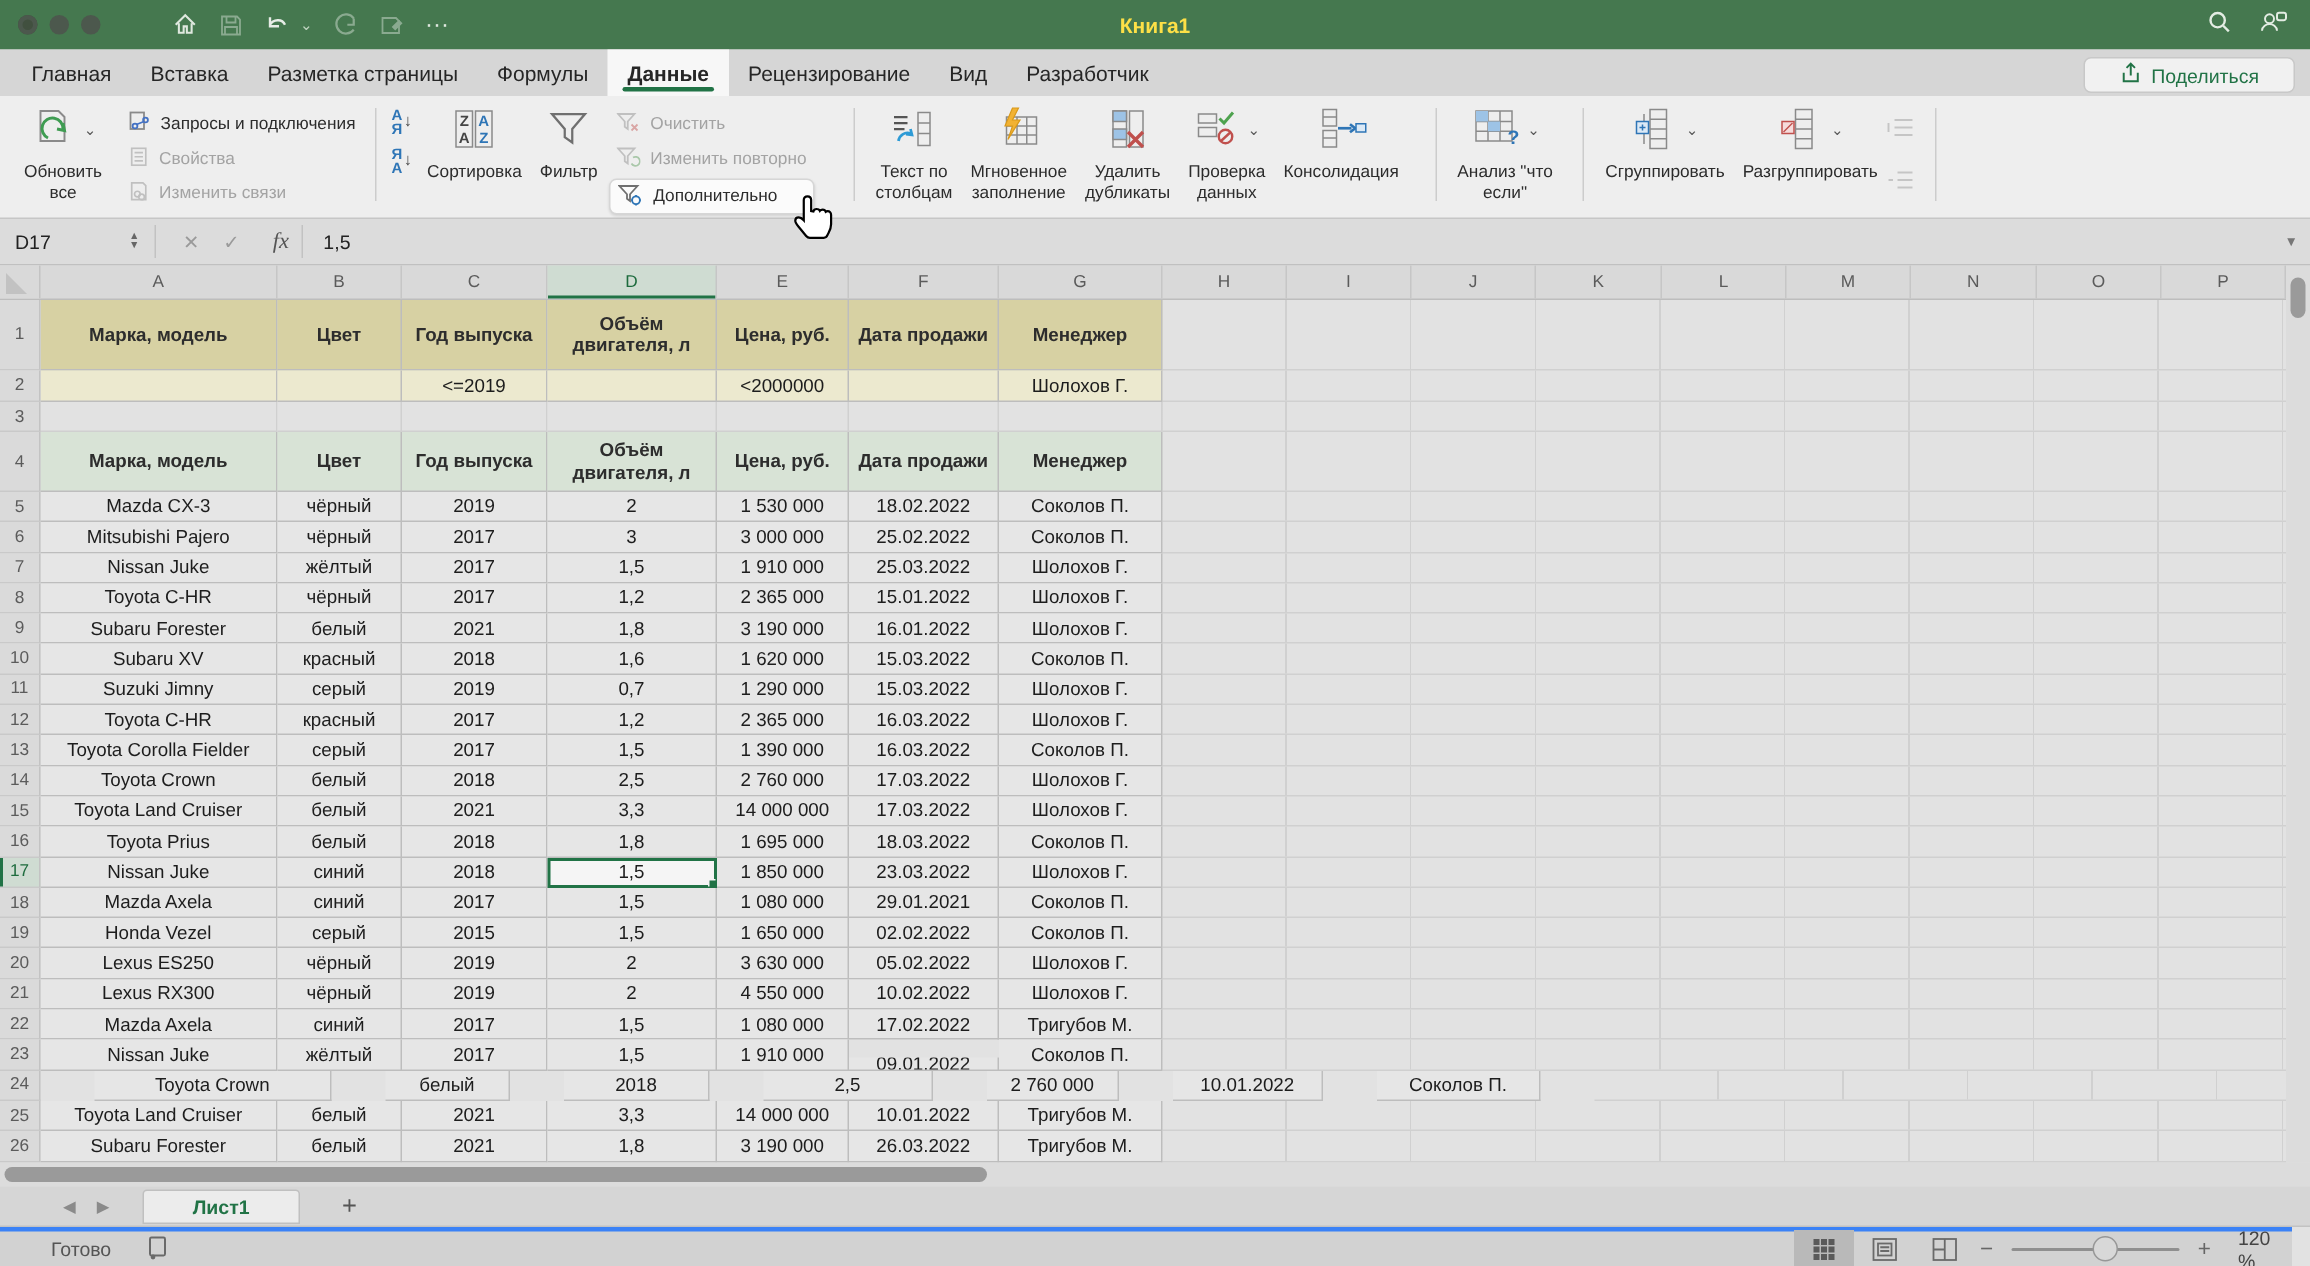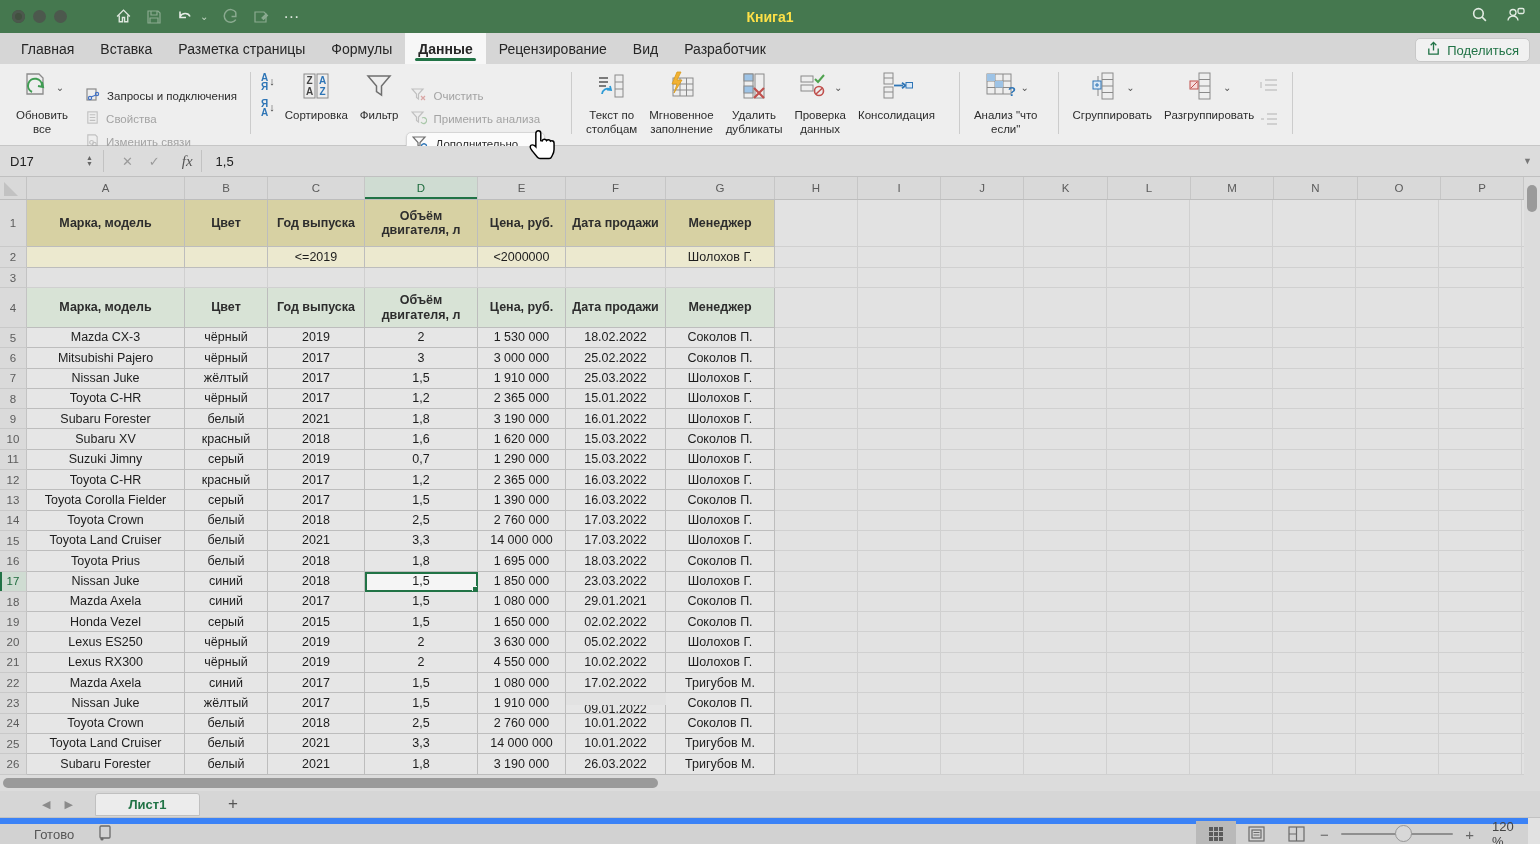--- a/index.html
+++ b/index.html
@@ -16,30 +16,30 @@
   .qat .dim { opacity:.45; }
   .qat .chev { font-size:10px; color:#cfe0cf; opacity:.9; margin-left:-8px; }
   .wintitle { position:absolute; left:0; right:0; top:0; height:33px; display:flex; align-items:center; justify-content:center; color:#fde047; font-size:14px; font-weight:bold; pointer-events:none; }
   .titlebar-right { position:absolute; right:14px; top:0; height:33px; display:flex; align-items:center; gap:18px; color:#e3ece3; }
 
   
   .tabrow { position:absolute; left:0; top:33px; width:1540px; height:31px; background:#d6d6d6; display:flex; align-items:stretch; padding-left:8px; }
   .rtab { display:flex; align-items:center; padding:0 13px; font-size:14px; color:#262626; cursor:default; position:relative; }
   .rtab.active { background:#f7f7f7; font-weight:bold; }
   .rtab.active::after { content:""; position:absolute; left:10px; right:10px; bottom:3px; height:3px; background:#217346; border-radius:2px; }
-  .share-btn { position:absolute; right:10px; top:38px; height:24px; display:flex; align-items:center; gap:6px; padding:0 10px; background:#f1f1f1; border:1px solid #c8c8c8; border-radius:5px; color:#217346; font-size:13px; }
+  .share-btn { position:absolute; right:10px; top:38px; height:24px; display:flex; align-items:center; gap:6px; padding:0 23px; background:#f1f1f1; border:1px solid #c8c8c8; border-radius:5px; color:#217346; font-size:13px; }
 
   
   .ribbon { position:absolute; left:0; top:64px; width:1540px; height:82px; background:#eeeeee; border-bottom:1px solid #c6c6c6; display:flex; align-items:flex-start; padding:6px 6px 0 6px; }
   .rsep { width:1px; height:62px; background:#cccccc; margin:2px 8px 0 8px; flex:none; }
   .bigbtn { display:flex; flex-direction:column; align-items:center; font-size:11.5px; color:#2c2c2c; text-align:center; line-height:1.2; flex:none; padding:0 6px; }
   .bigbtn .bicon { height:36px; display:flex; align-items:center; justify-content:center; margin-bottom:3px; }
   .bigbtn .lbl { white-space:pre-line; }
   .chevron { font-size:10px; color:#555; margin-left:2px; }
-  .rstack { display:flex; flex-direction:column; gap:4px; margin-top:16px; flex:none; }
+  .rstack { display:flex; flex-direction:column; gap:4px; margin-top:3px; flex:none; }
   .smallbtn { display:flex; align-items:center; gap:6px; font-size:11.5px; color:#2c2c2c; height:19px; padding:0 5px; white-space:nowrap; }
   .smallbtn.disabled { color:#a3a3a3; }
   .smallbtn.disabled svg { opacity:.45; }
   .smallbtn.hover { background:#fbfbfb; border:1px solid #d6d6d6; border-radius:5px; box-shadow:0 1px 2px rgba(0,0,0,.12); height:24px; }
   .sortmini { display:flex; flex-direction:column; gap:9px; margin:4px 4px 0 2px; flex:none; }
   .minisort { display:flex; align-items:flex-start; font-weight:bold; line-height:.85; }
   .minisort .letters { display:flex; flex-direction:column; font-size:10px; color:#2e75b6; }
   .minisort .arr { font-size:11px; color:#444; margin-left:1px; margin-top:3px; }
   .outline-mini { display:flex; flex-direction:column; gap:16px; margin-top:8px; opacity:.4; flex:none; }
 
@@ -80,21 +80,21 @@
   .hscroll { position:absolute; left:0; top:775px; width:1540px; height:16px; background:#dcdcdc; }
   .hthumb { position:absolute; left:3px; top:3px; width:655px; height:10px; border-radius:5px; background:#9a9a9a; }
 
   
   .sheetbar { position:absolute; left:0; top:791px; width:1540px; height:27px; background:#d6d6d6; border-bottom:1px solid #c2c2c2; display:flex; align-items:center; }
   .sheetnav { display:flex; gap:14px; margin-left:42px; color:#8b8b8b; font-size:11px; }
   .sheettab { margin-left:22px; width:105px; height:23px; background:#ececec; border:1px solid #c0c0c0; border-radius:3px 3px 0 0; display:flex; align-items:center; justify-content:center; font-size:13px; font-weight:bold; color:#217346; }
   .addsheet { margin-left:28px; font-size:17px; color:#555; }
 
   
-  .statusbar { position:absolute; left:0; top:818px; width:1528px; height:26px; background:#d2d2d2; border-top:6px solid #3b82f6; display:flex; align-items:center; font-size:13px; color:#555; }
+  .statusbar { position:absolute; left:0; top:818px; width:1528px; height:26px; background:#d2d2d2; border-top:3px solid #3b82f6; display:flex; align-items:center; font-size:13px; color:#555; }
   .status-left { display:flex; align-items:center; gap:22px; margin-left:34px; }
   .viewbtns { position:absolute; left:1196px; display:flex; align-items:center; }
   .viewbtn { width:40px; height:26px; display:flex; align-items:center; justify-content:center; }
   .viewbtn.active { background:#b9b9b9; }
   .zoomctl { position:absolute; left:1320px; display:flex; align-items:center; color:#666; }
   .ztrack { position:relative; width:115px; height:2px; background:#8f8f8f; margin:0 12px; border-radius:1px; }
   .zthumb { position:absolute; left:54px; top:-8px; width:17px; height:17px; border-radius:50%; background:#d8d8d8; border:1px solid #979797; }
   .zlabel { margin-left:18px; color:#444; }
   .zsign { font-size:15px; }
 
@@ -261,21 +261,21 @@
             <path d="M1 2 h11 l-4.5 5 v5 l-2 -1.5 v-3.5 z"></path>
             <path d="M10 9 l4 4 M14 9 l-4 4" stroke="#c0504d"></path>
           </svg></span>
       <span>Очистить</span>
     </div>
     <div class="smallbtn disabled">
       <span><svg width="16" height="15" viewBox="0 0 16 15" fill="none" stroke="#8a8a8a" stroke-width="1.2">
             <path d="M1 2 h11 l-4.5 5 v5 l-2 -1.5 v-3.5 z"></path>
             <path d="M10 12 a3 3 0 1 0 1 -4" stroke="#5a9b5a"></path>
           </svg></span>
-      <span>Применить анализа</span>
+      <span>Изменить повторно</span>
     </div>
     <div class="smallbtn hover">
       <span><svg width="17" height="16" viewBox="0 0 17 16" fill="none" stroke="#6f6f6f" stroke-width="1.2">
             <path d="M1 2 h12 l-5 5.5 v4.5 l-2 -1.5 v-3 z"></path>
             <circle cx="12" cy="11.5" r="2.6" stroke="#2e75b6"></circle>
             <path d="M12 8 v1 M12 14 v1 M8.8 11.5 h1 M14.2 11.5 h1" stroke="#2e75b6"></path>
           </svg></span>
       <span>Дополнительно</span>
     </div>
   </div>
@@ -694,21 +694,21 @@
         <div class="rownum">23</div>
         <div class="cell c-data" style="width: 158px;">Nissan Juke</div>
         <div class="cell c-data" style="width: 83px;">жёлтый</div>
         <div class="cell c-data" style="width: 97px;">2017</div>
         <div class="cell c-data" style="width: 113px;">1,5</div>
         <div class="cell c-data" style="width: 88px;">1 910 000</div>
         <div class="cell c-data" style="width: 100px; margin-top: 12px;">09.01.2022</div>
         <div class="cell c-data" style="width: 109px;">Соколов П.</div>
         <div class="filler"></div>
       </div>
-      <div class="grow" style="height: 20.3px;">
+      <div class="grow" style="height: 20.3px; gap: 36px;">
         <div class="rownum">24</div>
         <div class="cell c-data" style="width: 158px;">Toyota Crown</div>
         <div class="cell c-data" style="width: 83px;">белый</div>
         <div class="cell c-data" style="width: 97px;">2018</div>
         <div class="cell c-data" style="width: 113px;">2,5</div>
         <div class="cell c-data" style="width: 88px;">2 760 000</div>
         <div class="cell c-data" style="width: 100px;">10.01.2022</div>
         <div class="cell c-data" style="width: 109px;">Соколов П.</div>
         <div class="filler"></div>
       </div>

